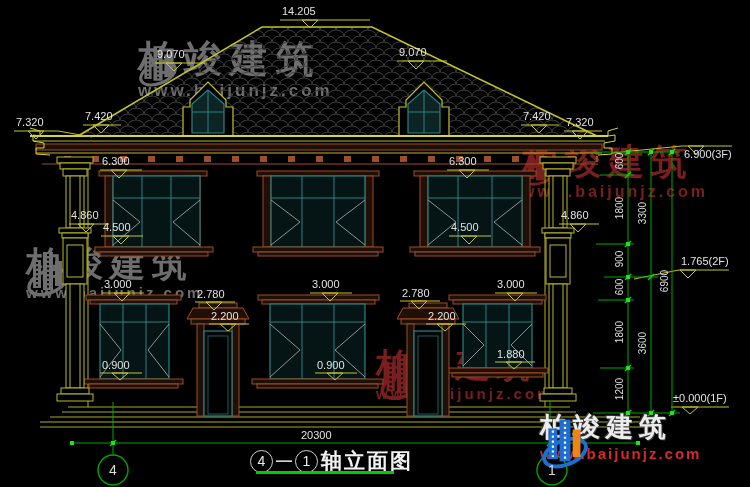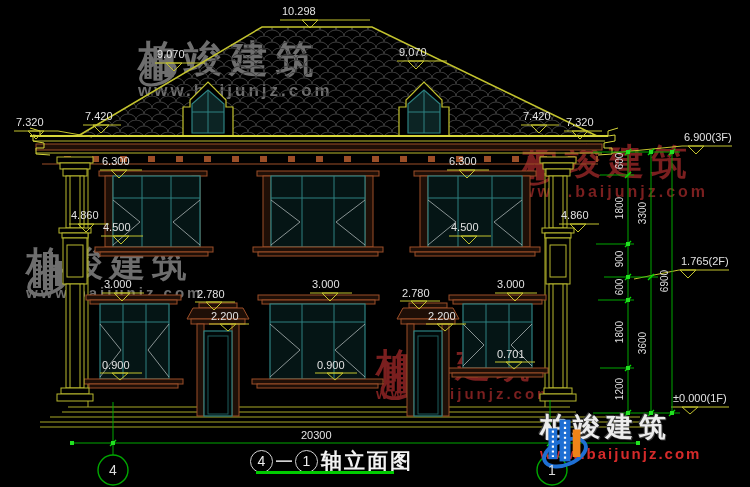--- a/index.html
+++ b/index.html
@@ -317,43 +317,43 @@
       <rect x="29" y="15" width="7" height="25" fill="#ef8418"></rect>
       <line x1="11" y1="16" x2="11" y2="40" stroke="#fff" stroke-width="2" stroke-dasharray="2 2.5"></line>
       <line x1="22" y1="8" x2="22" y2="42" stroke="#fff" stroke-width="2" stroke-dasharray="2 2.5"></line>
     </svg>
     <div>
       <div class="fb-name">柏竣建筑</div>
       <div class="fb-url">www.baijunjz.com</div>
     </div>
   </div>
 
-  <span class="lbl" style="left:282px;top:6px">10.298</span>
+  <span class="lbl" style="left:282px;top:6px">14.205</span>
   <span class="lbl" style="left:157px;top:49px">9.070</span>
   <span class="lbl" style="left:399px;top:47px">9.070</span>
   <span class="lbl" style="left:16px;top:117px">7.320</span>
   <span class="lbl" style="left:85px;top:111px">7.420</span>
   <span class="lbl" style="left:523px;top:111px">7.420</span>
   <span class="lbl" style="left:566px;top:117px">7.320</span>
-  <span class="lbl" style="left:684px;top:132px">6.900(3F)</span>
+  <span class="lbl" style="left:684px;top:149px">6.900(3F)</span>
   <span class="lbl" style="left:102px;top:156px">6.300</span>
   <span class="lbl" style="left:449px;top:156px">6.300</span>
   <span class="lbl" style="left:71px;top:210px">4.860</span>
   <span class="lbl" style="left:561px;top:210px">4.860</span>
   <span class="lbl" style="left:103px;top:222px">4.500</span>
   <span class="lbl" style="left:451px;top:222px">4.500</span>
   <span class="lbl" style="left:681px;top:256px">1.765(2F)</span>
   <span class="lbl" style="left:104px;top:279px">3.000</span>
   <span class="lbl" style="left:312px;top:279px">3.000</span>
   <span class="lbl" style="left:497px;top:279px">3.000</span>
   <span class="lbl" style="left:197px;top:289px">2.780</span>
   <span class="lbl" style="left:402px;top:288px">2.780</span>
   <span class="lbl" style="left:211px;top:311px">2.200</span>
   <span class="lbl" style="left:428px;top:311px">2.200</span>
-  <span class="lbl" style="left:497px;top:349px">0.701</span>
+  <span class="lbl" style="left:497px;top:349px">1.880</span>
   <span class="lbl" style="left:102px;top:360px">0.900</span>
   <span class="lbl" style="left:317px;top:360px">0.900</span>
   <span class="lbl" style="left:673px;top:393px">±0.000(1F)</span>
 
   <span class="vlbl" style="left:598px;top:156px">600</span>
   <span class="vlbl" style="left:598px;top:203px">1800</span>
   <span class="vlbl" style="left:598px;top:254px">900</span>
   <span class="vlbl" style="left:598px;top:282px">600</span>
   <span class="vlbl" style="left:598px;top:327px">1800</span>
   <span class="vlbl" style="left:598px;top:384px">1200</span>

